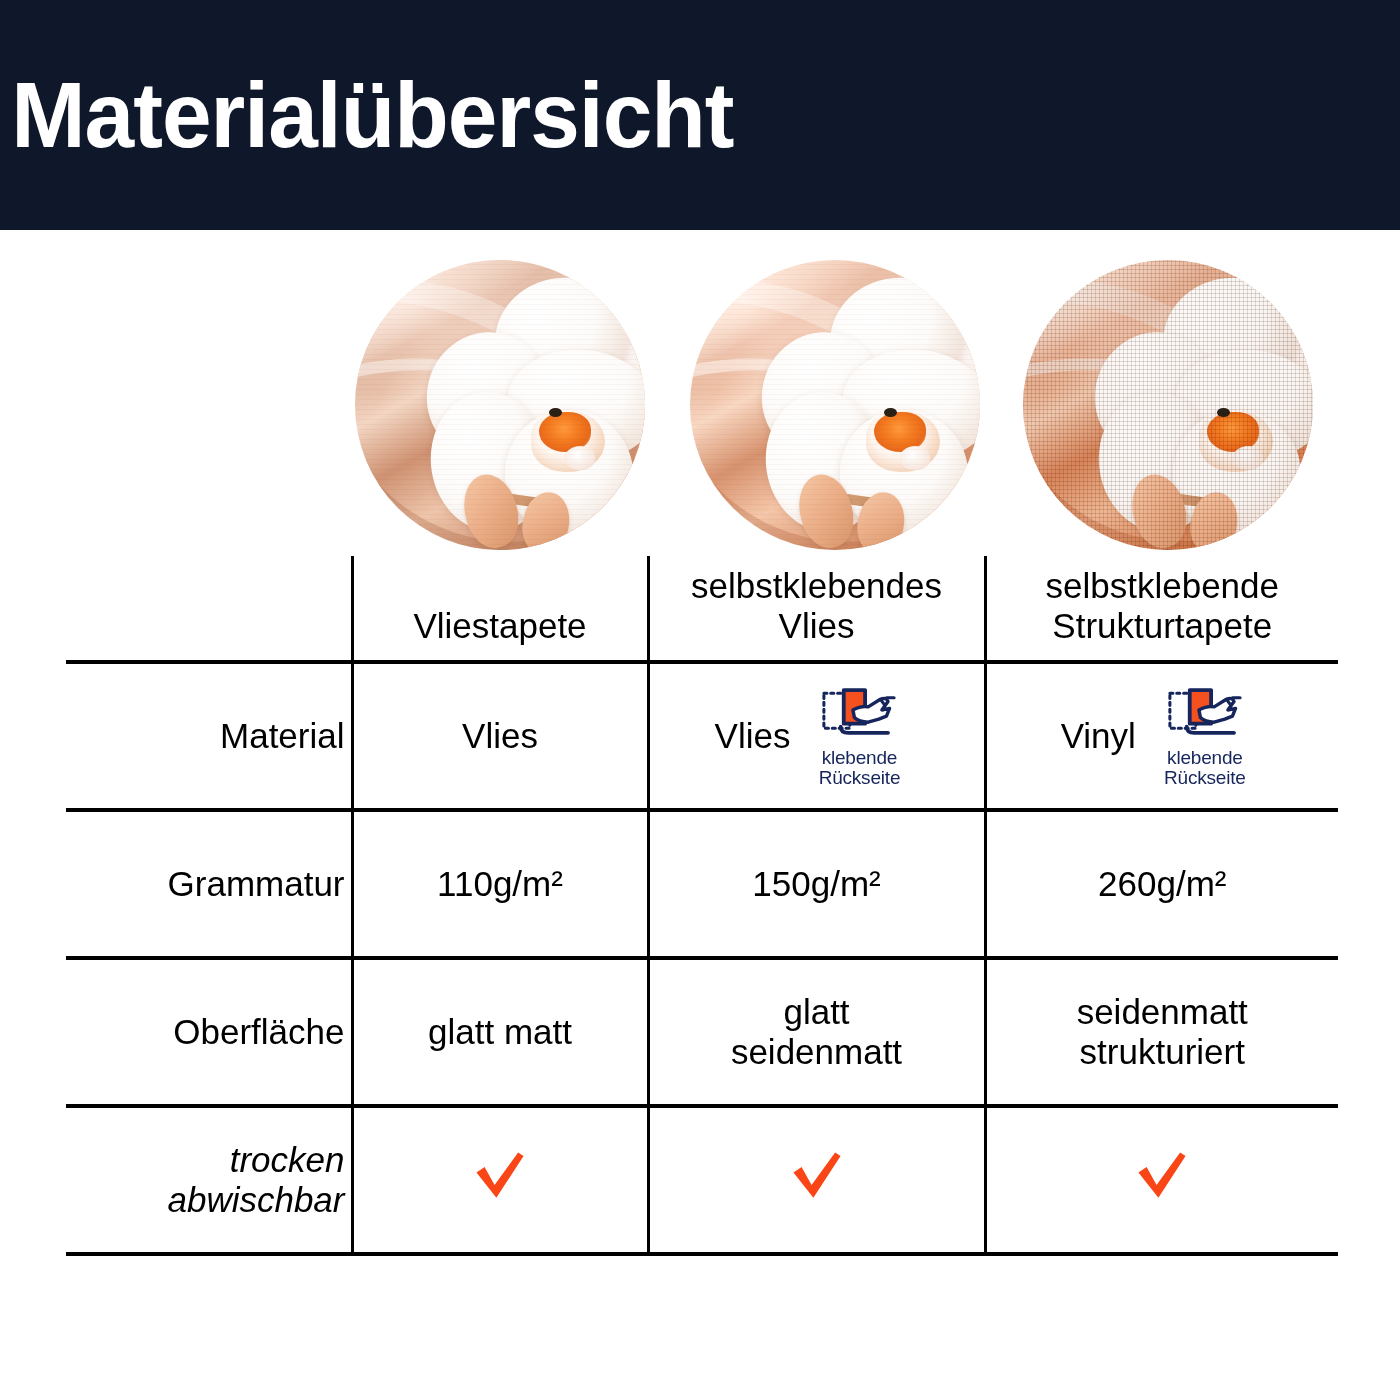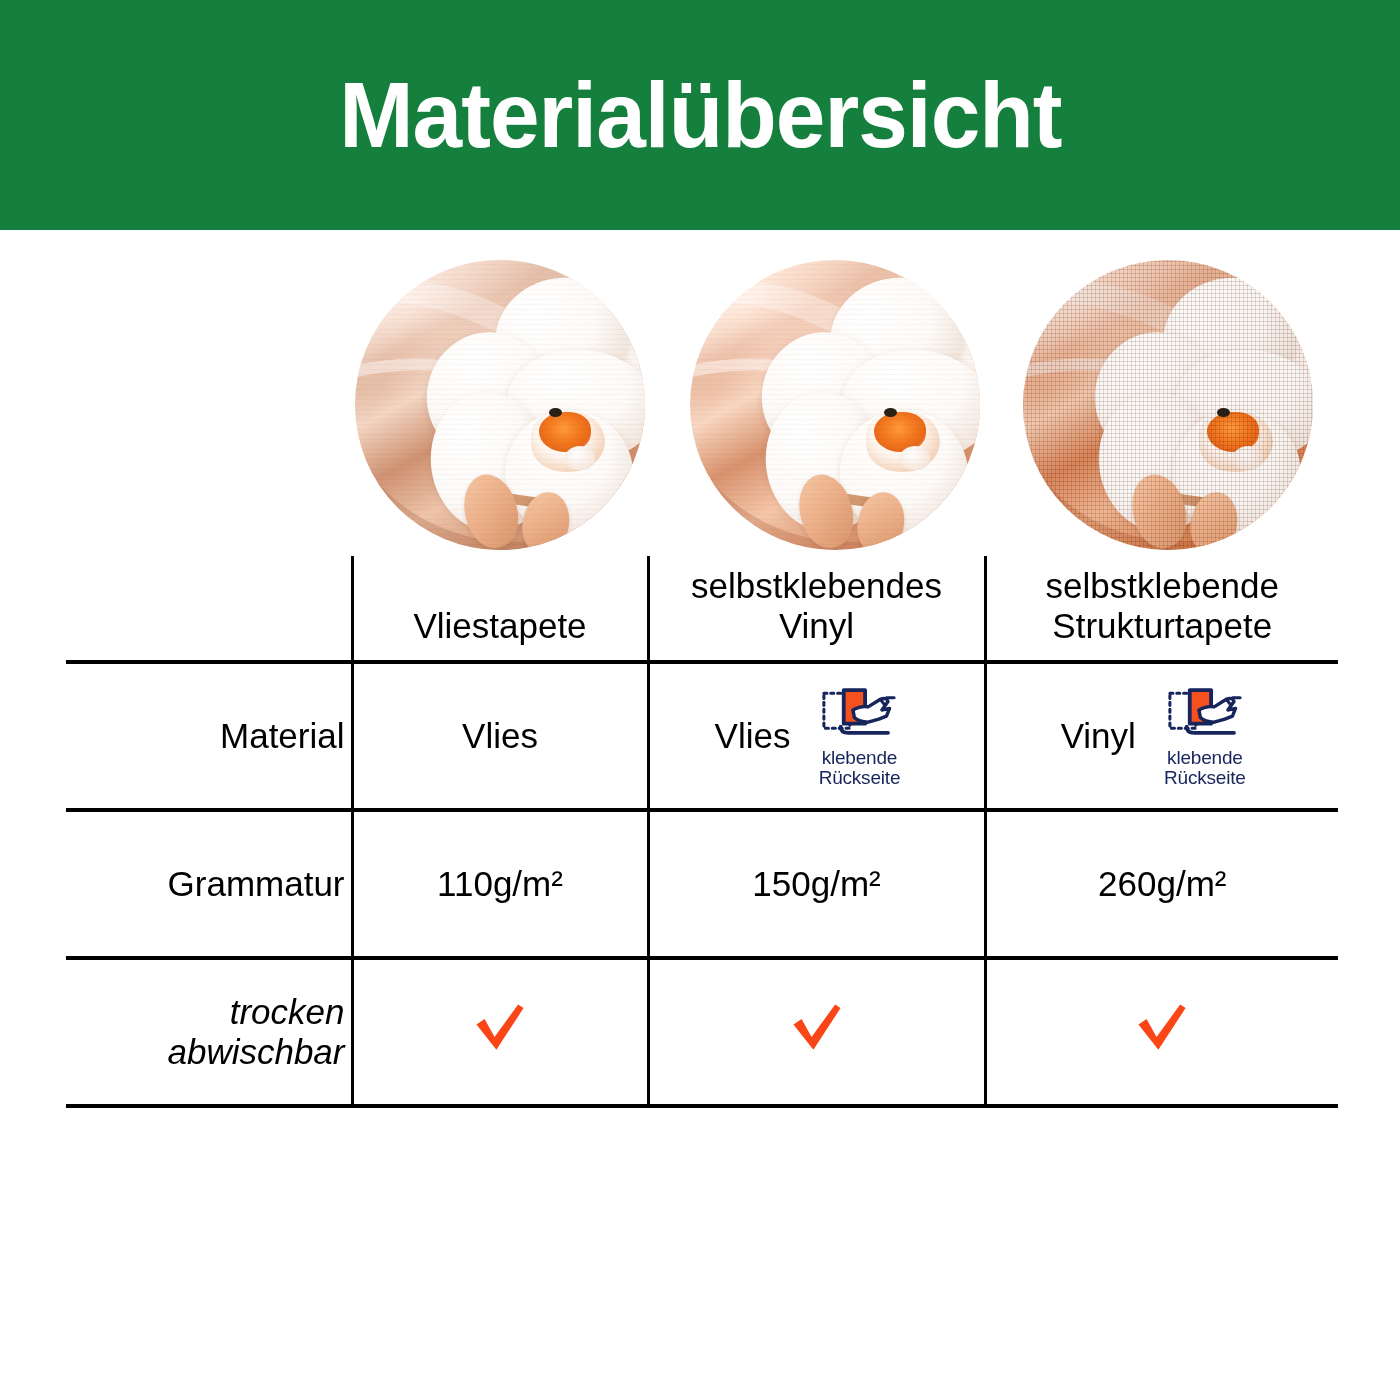--- a/index.html
+++ b/index.html
@@ -7,22 +7,22 @@
   body {
     background:#ffffff;
     font-family:"Liberation Sans", sans-serif;
     overflow:hidden;
   }
 
   
   .banner {
     position:absolute; left:0; top:0;
     width:1400px; height:230px;
-    background:#15803d;
-    display:flex; align-items:center; justify-content:center;
+    background:#0f172a;
+    display:flex; align-items:center; 
   }
   .banner-title {
     color:#ffffff;
     font-size:92px;
     font-weight:bold;
     letter-spacing:-1px;
     line-height:1;
     transform:scaleX(0.97);
   }
 
@@ -333,21 +333,21 @@
     <col class="c-label">
       <col class="c-a">
       <col class="c-b">
       <col class="c-c">
   </colgroup>
   <tbody>
 
     <tr class="head">
       <td class="label spacer-cell"></td>
       <td>Vliestapete</td>
-      <td>selbstklebendes Vinyl</td>
+      <td>selbstklebendes Vlies</td>
       <td>selbstklebende Strukturtapete</td>
     </tr>
 
     <tr class="r-material">
       <td class="label">Material</td>
       <td>
         <span>Vlies</span>
       </td>
       <td>
         <div class="cell-flex">
@@ -395,20 +395,28 @@
       </td>
     </tr>
 
     <tr class="r-grammatur">
       <td class="label">Grammatur</td>
       <td>110g/m²</td>
       <td>150g/m²</td>
       <td>260g/m²</td>
     </tr>
 
+    <tr class="r-oberflaeche">
+      <td class="label">Oberfläche</td>
+      <td style="white-space:pre-line">glatt matt</td>
+      <td style="white-space:pre-line">glatt
+seidenmatt</td>
+      <td style="white-space:pre-line">seidenmatt
+strukturiert</td>
+    </tr>
 
     <tr class="r-trocken">
       <td class="label" style="white-space:pre-line">trocken abwischbar</td>
       <td>
         <span class="check">
           <svg viewBox="0 0 64 64" width="58" height="58" aria-hidden="true">
             <path d="M6 28 L15 22 L26 42 L52 6 L58 10 L28 56 Z" fill="#FA4616"></path>
           </svg>
         </span>
       </td>

